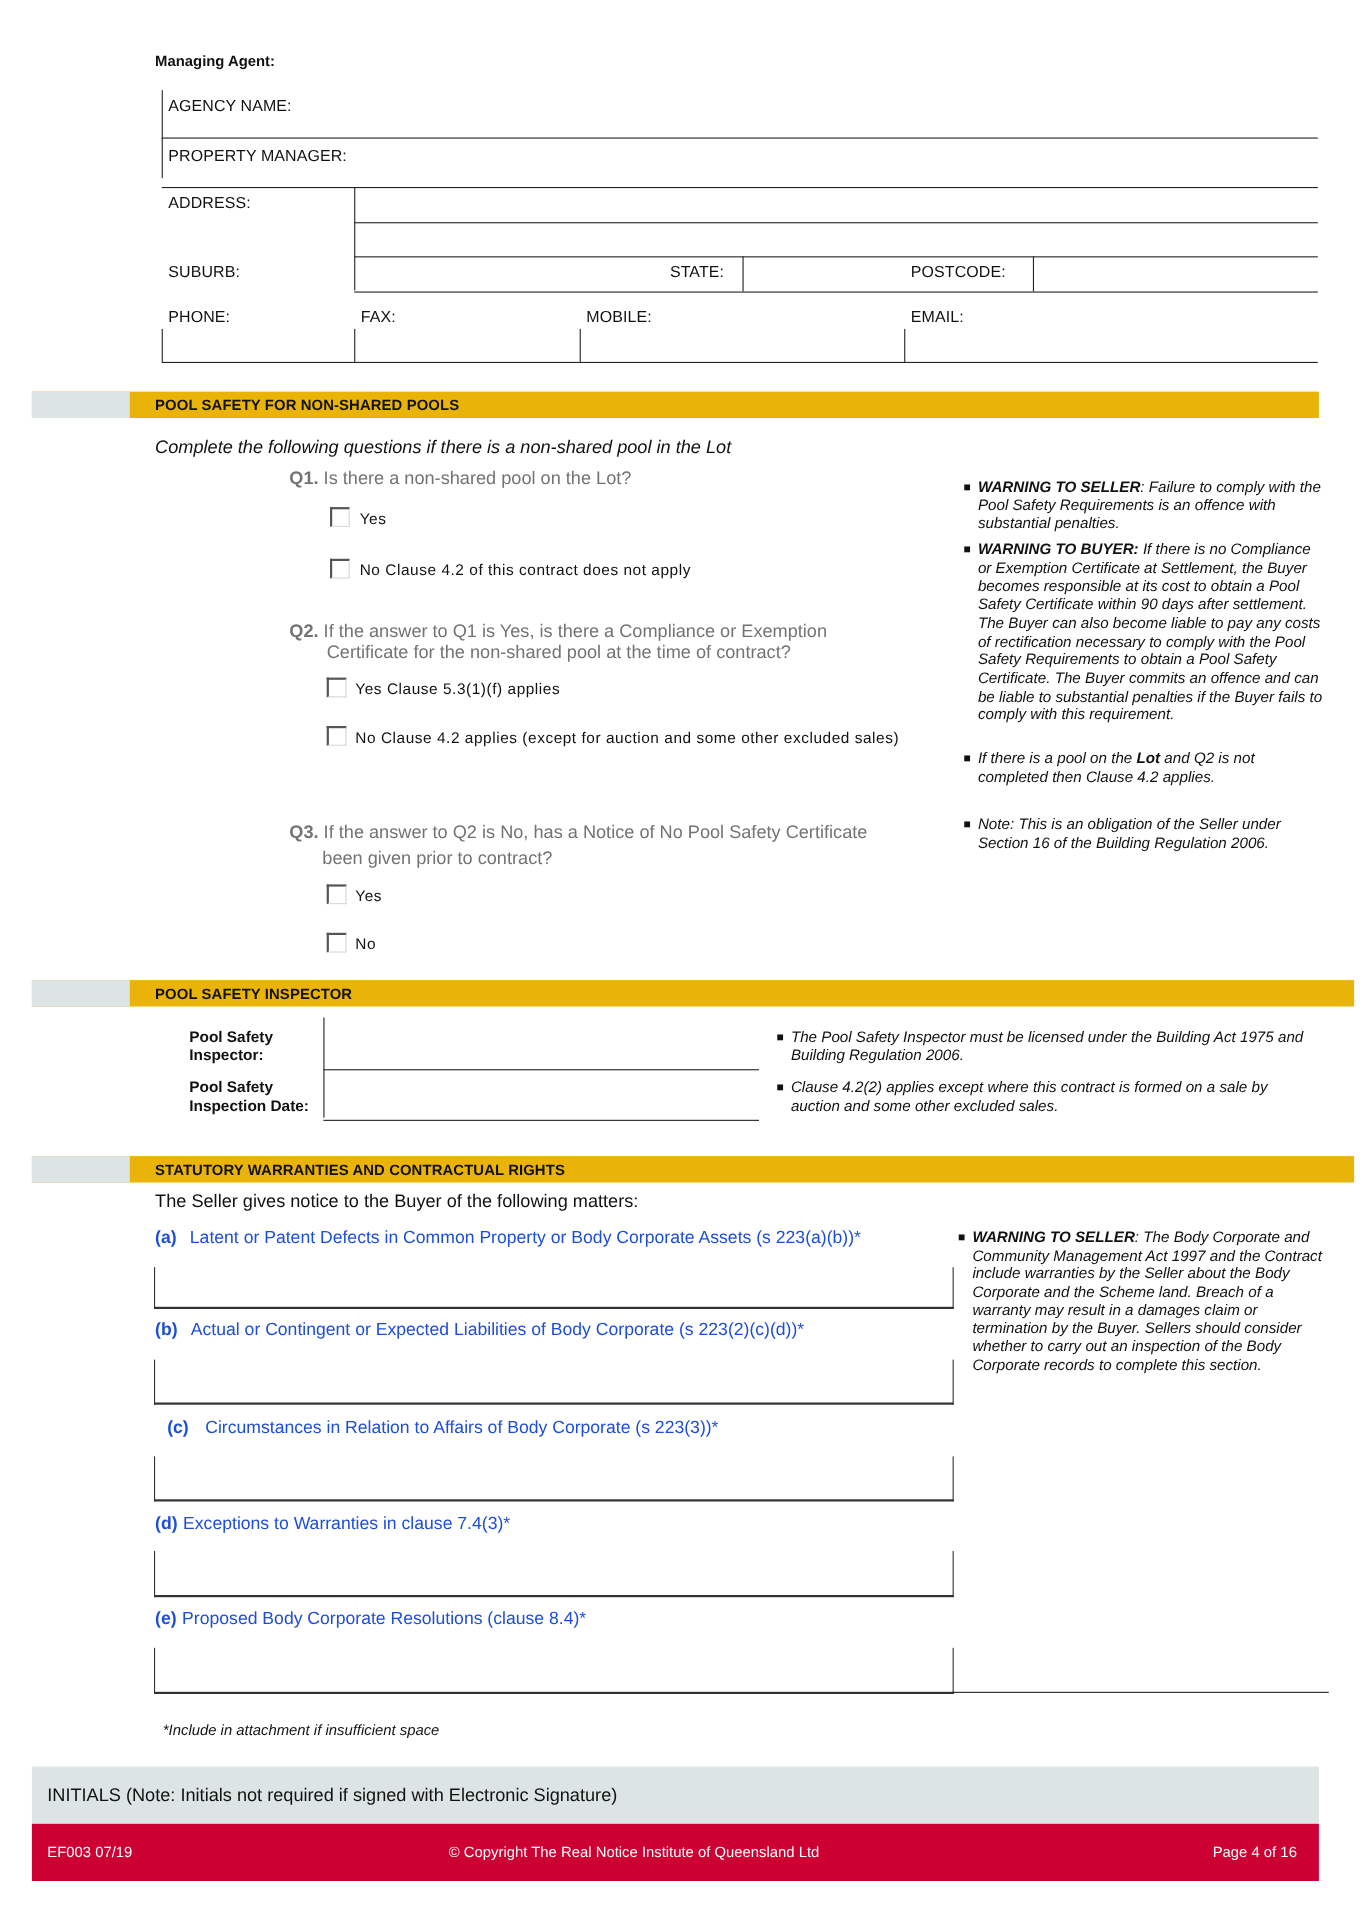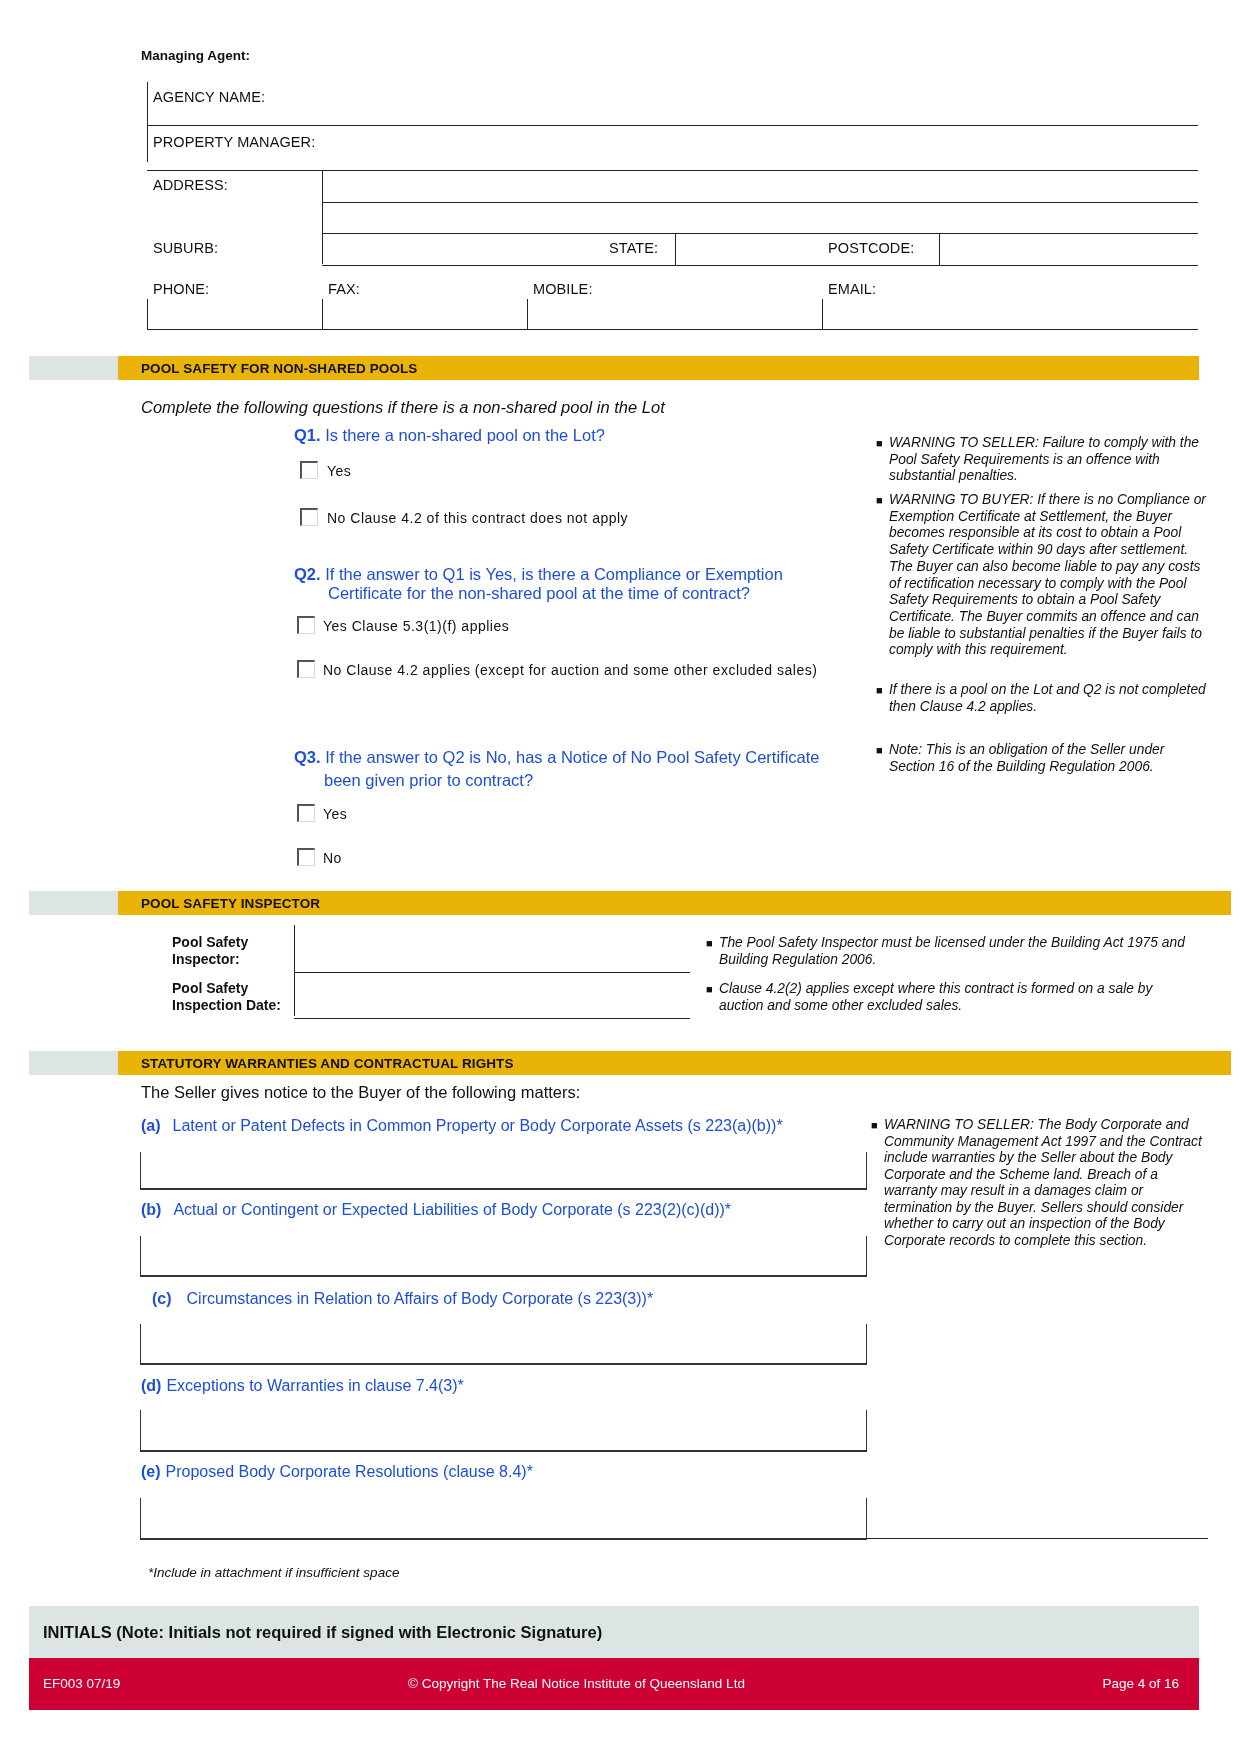--- a/index.html
+++ b/index.html
@@ -17,36 +17,36 @@
   .band { position: absolute; left: 29px; height: 24px; background: #eab308; }
   .band .band-left { position: absolute; left: 0; top: 0; bottom: 0; width: 89px; background: #dde4e4; }
   .band .band-title { position: absolute; left: 112px; top: 5px; font-size: 13.5px; font-weight: bold; color: #111; letter-spacing: 0.1px; }
 
   
   .cb { position: absolute; width: 18px; height: 18px; box-sizing: border-box;
         border-top: 2px solid #555; border-left: 2px solid #555;
         border-right: 1px solid #d8d8d8; border-bottom: 1px solid #d8d8d8; background: #fff; cursor: pointer; }
   .cb-label { position: absolute; font-size: 14px; letter-spacing: 0.5px; color: #111; }
 
-  .q { position: absolute; font-size: 16.5px; color: #1d4ed8; margin-left: 31px; }
+  .q { position: absolute; font-size: 16.5px; color: #737373; }
   .q b { font-weight: bold; }
 
   .note { position: absolute; font-size: 13.8px; font-style: italic; line-height: 16.7px; color: #111; }
   .note .bullet { position: absolute; left: 0; top: 0; font-style: normal; font-size: 11px; }
   .note .ntext { display: block; padding-left: 13px; }
-  .note b { font-weight: normal; }
+  .note b { font-weight: bold; }
 
   .field-area { position: absolute; box-sizing: border-box;
                 border-left: 1.6px solid #333; border-bottom: 2px solid #333; border-right: 1.6px solid #333; background: transparent; }
 
   .item-label { position: absolute; font-size: 16px; color: #1d4ed8; }
   .item-label b { font-weight: bold; }
 
   
-  .initials-band { position: absolute; left: 29px; top: 1606px; width: 1170px; height: 52px; background: #dde4e4; font-weight: bold; }
+  .initials-band { position: absolute; left: 29px; top: 1606px; width: 1170px; height: 52px; background: #dde4e4; }
   .initials-band span { position: absolute; left: 14px; top: 17px; font-size: 16.5px; color: #111; }
   .footer-band { position: absolute; left: 29px; top: 1658px; width: 1170px; height: 52px; background: #cc0033; color: #fff; }
   .footer-band span { position: absolute; top: 18px; font-size: 13.5px; font-weight: normal; }
 </style>
 </head>
 <body>
 
 <div class="abs bold" style="left:141px; top:48px; font-size:13.5px;">Managing Agent:</div>
 
 <div>

